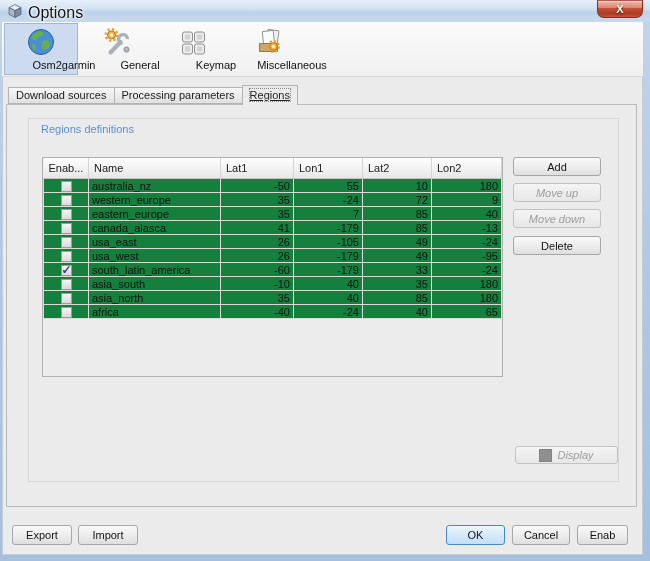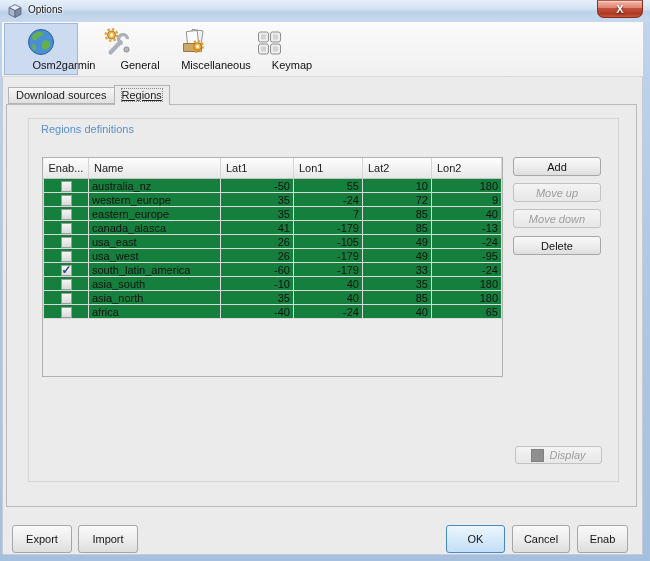--- a/index.html
+++ b/index.html
@@ -6,21 +6,21 @@
   body{
     width:650px;height:561px;position:relative;overflow:hidden;
     font-family:"Liberation Sans",sans-serif;
     background:linear-gradient(to bottom,#c2d6ec 0%,#b0c9e4 45%,#a5c0de 100%);
     -webkit-font-smoothing:antialiased;
   }
   
   .titlebar{position:absolute;left:0;top:0;width:650px;height:22px;
     background:linear-gradient(to bottom,#e7f0fa 0%,#d3e2f3 40%,#bcd2ea 55%,#c8d9ee 100%);}
   .app-icon{position:absolute;left:8px;top:4px;width:14px;height:14px;}
-  .title-text{position:absolute;left:28px;top:4px;font-size:10px;color:#161616;
+  .title-text{position:absolute;left:28px;top:4px;font-size:16px;color:#161616;
     text-shadow:0 0 3px #fff,0 0 3px #fff;}
   .close-btn{position:absolute;left:597px;top:0;width:46px;height:18px;box-sizing:border-box;
     background:linear-gradient(to bottom,#f3b5a6 0%,#dd8370 44%,#c4513a 46%,#ad3a22 78%,#c2573d 100%);
     border:1px solid #8c2b1a;border-top:1px solid #b2584a;border-radius:0 0 7px 7px;
     color:#fff;font-size:11px;font-weight:bold;text-align:center;line-height:16px;
     text-shadow:0 1px 2px rgba(60,0,0,.8);box-shadow:inset 0 1px 0 rgba(255,255,255,.45);
     cursor:default;}
   
   .dialog{position:absolute;left:2px;top:22px;width:641px;height:533px;background:#ebebeb;
     box-shadow:inset 0 0 0 1px rgba(125,145,175,.35);}
@@ -67,26 +67,26 @@
   
   .btn{position:absolute;box-sizing:border-box;display:flex;align-items:center;justify-content:center;
     background:linear-gradient(to bottom,#f9f9f9 0%,#ececec 55%,#dedede 100%);
     border:1px solid #a7a7a7;border-radius:3px;font-size:11px;color:#141414;
     font-family:inherit;cursor:default;white-space:nowrap;z-index:4;}
   .btn.disabled{color:#9d9d9d;background:linear-gradient(to bottom,#f4f4f4,#e7e7e7);
     border-color:#c2c2c2;font-style:italic;}
   .btn.default{background:linear-gradient(to bottom,#ecf6fd 0%,#d7eafa 50%,#c3def5 100%);
     border-color:#4788c8;}
   .side-btn{left:511px;width:88px;height:19px;}
-  .display-btn{left:513px;top:424px;width:87px;height:18px;}
+  .display-btn{left:513px;top:424px;width:103px;height:18px;}
   .display-btn .sq{display:inline-block;width:11px;height:11px;background:#8f8f8f;
     border:1px solid #828282;margin-right:5px;}
   .footer-left{position:absolute;left:10px;top:503px;display:flex;gap:6px;}
   .footer-right{position:absolute;right:15px;top:503px;display:flex;gap:7px;}
-  .footer-btn{position:static;height:28px;}
+  .footer-btn{position:static;height:20px;}
 </style>
 </head>
 <body>
 
 <div class="titlebar">
   <span class="app-icon">
     <svg width="14" height="14" viewBox="0 0 14 14">
       <polygon points="7,0.6 13,3.6 7,6.6 1,3.6" fill="#e8eef7" stroke="#55627a" stroke-width="0.8"></polygon>
       <polygon points="1,3.6 7,6.6 7,13.4 1,10.4" fill="#aab7cc" stroke="#55627a" stroke-width="0.8"></polygon>
       <polygon points="13,3.6 7,6.6 7,13.4 13,10.4" fill="#7c8aa5" stroke="#55627a" stroke-width="0.8"></polygon>
@@ -112,53 +112,54 @@
       <div class="tool-item">
         <span class="tool-icon"><svg width="30" height="30" viewBox="0 0 30 30">
             <circle cx="9.5" cy="8" r="5.8" fill="none" stroke="#e3a33c" stroke-width="2.4" stroke-dasharray="2.4 2.1"></circle>
             <circle cx="9.5" cy="8" r="4" fill="#efb549" stroke="#b27a1e"></circle>
             <circle cx="9.5" cy="8" r="1.7" fill="#fdf6e3"></circle>
             <path d="M8.5 25.5 L18.5 15" stroke="#abb1b8" stroke-width="4.2" stroke-linecap="round"></path>
             <circle cx="21" cy="12" r="4.4" fill="none" stroke="#abb1b8" stroke-width="3.4" stroke-dasharray="20 8" transform="rotate(95 21 12)"></circle>
             <circle cx="24.5" cy="22.5" r="2.6" fill="#b9b9b9" stroke="#8e8e8e"></circle>
           </svg></span>
         <span class="tool-label">General</span>
-      </div>
-      <div class="tool-item">
-        <span class="tool-icon"><svg width="30" height="30" viewBox="0 0 30 30">
-            <rect x="13" y="3" width="11" height="15" rx="1" fill="#f1f1f1" stroke="#949494" transform="rotate(9 18.5 10.5)"></rect>
-            <rect x="9" y="4" width="11" height="15" rx="1" fill="#fbfbfb" stroke="#949494" transform="rotate(-6 14.5 11.5)"></rect>
-            <path d="M5.5 16.5 h18 v8 h-18z" fill="#c9a868" stroke="#97793d"></path>
-            <circle cx="19.5" cy="19.5" r="5.4" fill="none" stroke="#e3a33c" stroke-width="2.2" stroke-dasharray="2.2 2"></circle>
-            <circle cx="19.5" cy="19.5" r="3.8" fill="#efb549" stroke="#b27a1e"></circle>
-            <circle cx="19.5" cy="19.5" r="1.5" fill="#fdf6e3"></circle>
-          </svg></span>
-        <span class="tool-label">Miscellaneous</span>
       </div>
       <div class="tool-item">
         <span class="tool-icon"><svg width="30" height="30" viewBox="0 0 30 30">
             <g fill="#ededed" stroke="#8f8f8f">
               <rect x="4.5" y="5" width="10" height="10" rx="2"></rect>
               <rect x="16.5" y="5" width="10" height="10" rx="2"></rect>
               <rect x="4.5" y="17" width="10" height="10" rx="2"></rect>
               <rect x="16.5" y="17" width="10" height="10" rx="2"></rect>
             </g>
             <g fill="#d2d2d2">
               <rect x="7" y="7.5" width="5" height="5" rx="1"></rect>
               <rect x="19" y="7.5" width="5" height="5" rx="1"></rect>
               <rect x="7" y="19.5" width="5" height="5" rx="1"></rect>
               <rect x="19" y="19.5" width="5" height="5" rx="1"></rect>
             </g>
           </svg></span>
         <span class="tool-label">Keymap</span>
       </div>
+      <div class="tool-item">
+        <span class="tool-icon"><svg width="30" height="30" viewBox="0 0 30 30">
+            <rect x="13" y="3" width="11" height="15" rx="1" fill="#f1f1f1" stroke="#949494" transform="rotate(9 18.5 10.5)"></rect>
+            <rect x="9" y="4" width="11" height="15" rx="1" fill="#fbfbfb" stroke="#949494" transform="rotate(-6 14.5 11.5)"></rect>
+            <path d="M5.5 16.5 h18 v8 h-18z" fill="#c9a868" stroke="#97793d"></path>
+            <circle cx="19.5" cy="19.5" r="5.4" fill="none" stroke="#e3a33c" stroke-width="2.2" stroke-dasharray="2.2 2"></circle>
+            <circle cx="19.5" cy="19.5" r="3.8" fill="#efb549" stroke="#b27a1e"></circle>
+            <circle cx="19.5" cy="19.5" r="1.5" fill="#fdf6e3"></circle>
+          </svg></span>
+        <span class="tool-label">Miscellaneous</span>
+      </div>
     </div>
 
   <div class="tabs" id="tabs">
       <div class="tab"><span class="tab-inner">Download sources</span></div>
+      <div class="tab"><span class="tab-inner">Processing parameters</span></div>
       <div class="tab selected"><span class="tab-inner">Regions</span></div>
     </div>
 
   <div class="tab-panel"></div>
   <div class="inner-panel"></div>
   <div class="section-title">Regions definitions</div>
 
   <div class="scrollpane">
     <table class="regions">
       <colgroup id="cols">

